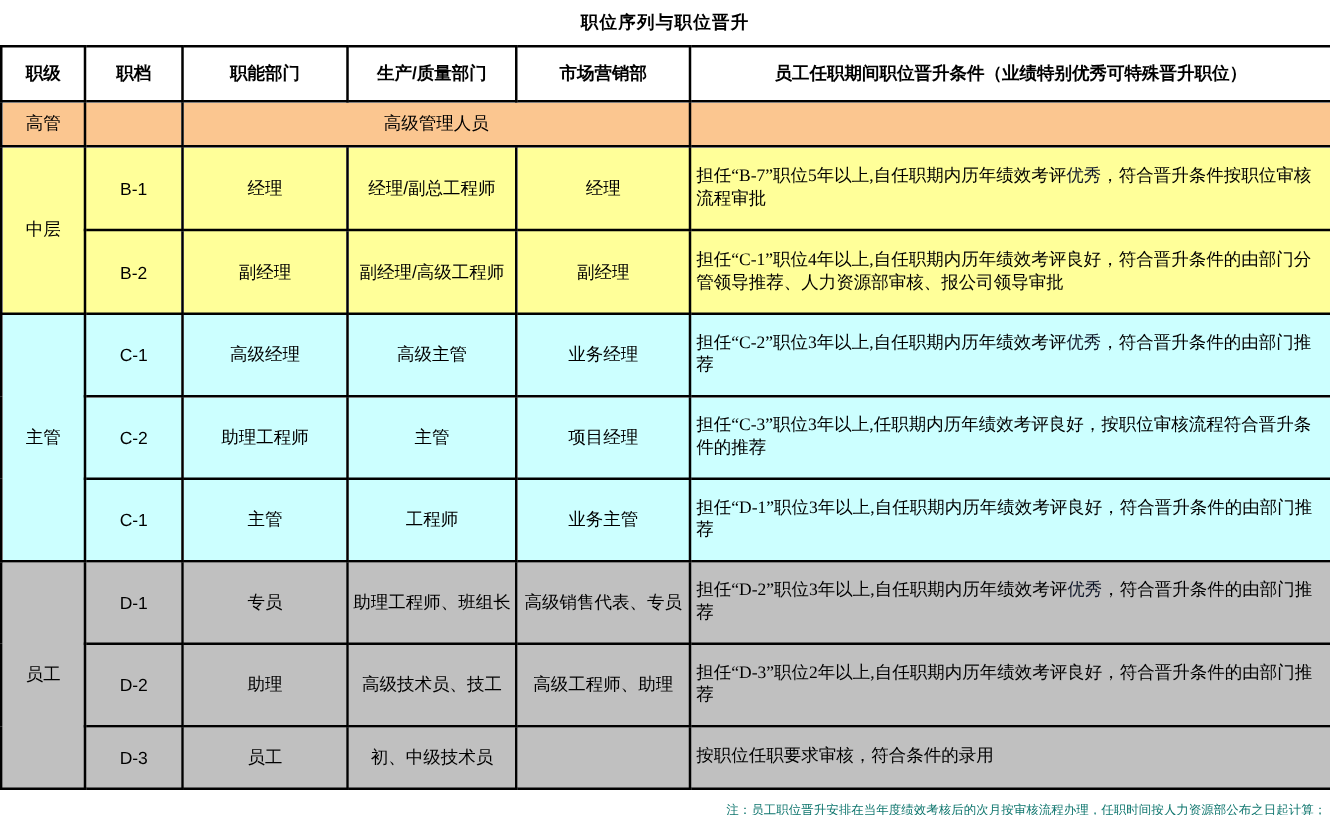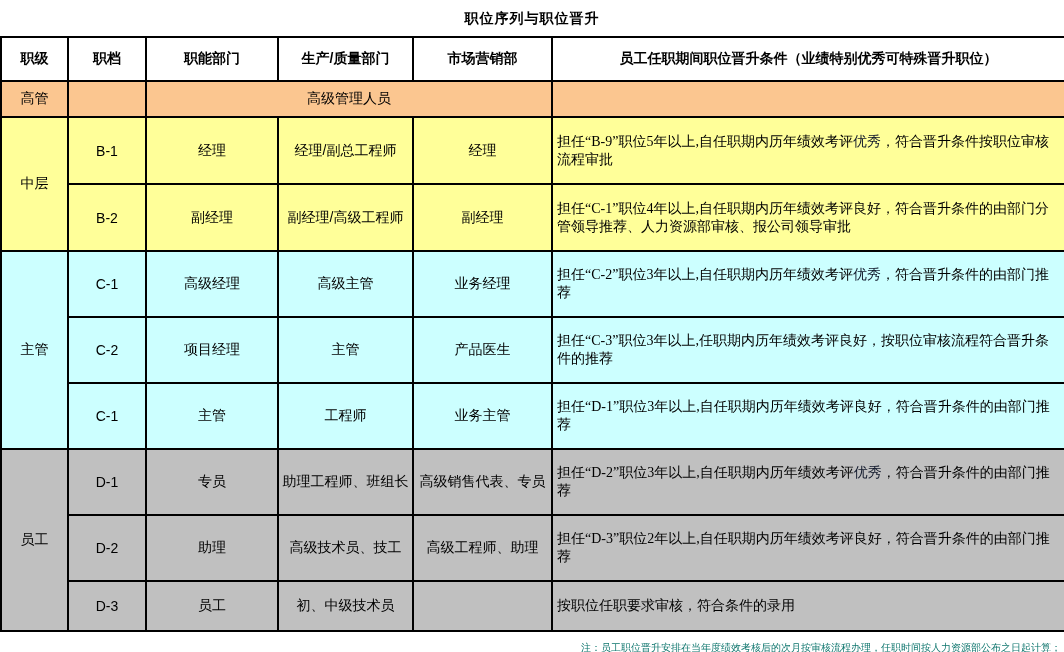--- a/index.html
+++ b/index.html
@@ -59,43 +59,43 @@
         <td class="center exec" colspan="3">高级管理人员</td>
         <td class="cond exec"><span></span><span class="hl"></span><span></span></td>
       </tr>
 
       <tr class="h-big">
         <td class="center mid" rowspan="2">中层</td>
         <td class="center mid">B-1</td>
         <td class="center mid">经理</td>
         <td class="center mid">经理/副总工程师</td>
         <td class="center mid">经理</td>
-        <td class="cond mid"><span>担任“B-9”职位5年以上,自任职期内历年绩效考评</span><span class="hl">优秀</span><span>，符合晋升条件按职位审核流程审批</span></td>
+        <td class="cond mid"><span>担任“B-7”职位5年以上,自任职期内历年绩效考评</span><span class="hl">优秀</span><span>，符合晋升条件按职位审核流程审批</span></td>
       </tr>
       <tr class="h-big">
         <td class="center mid">B-2</td>
         <td class="center mid">副经理</td>
         <td class="center mid">副经理/高级工程师</td>
         <td class="center mid">副经理</td>
         <td class="cond mid"><span>担任“C-1”职位4年以上,自任职期内历年绩效考评良好，符合晋升条件的由部门分管领导推荐、人力资源部审核、报公司领导审批</span><span class="hl"></span><span></span></td>
       </tr>
 
       <tr class="h-std">
         <td class="center sup" rowspan="3">主管</td>
         <td class="center sup">C-1</td>
         <td class="center sup">高级经理</td>
         <td class="center sup">高级主管</td>
         <td class="center sup">业务经理</td>
         <td class="cond sup"><span>担任“C-2”职位3年以上,自任职期内历年绩效考评</span><span class="hl">优秀</span><span>，符合晋升条件的由部门推荐</span></td>
       </tr>
       <tr class="h-std">
         <td class="center sup">C-2</td>
+        <td class="center sup">助理工程师</td>
+        <td class="center sup">主管</td>
         <td class="center sup">项目经理</td>
-        <td class="center sup">主管</td>
-        <td class="center sup">产品医生</td>
         <td class="cond sup"><span>担任“C-3”职位3年以上,任职期内历年绩效考评良好，按职位审核流程符合晋升条件的推荐</span><span class="hl"></span><span></span></td>
       </tr>
       <tr class="h-std">
         <td class="center sup">C-1</td>
         <td class="center sup">主管</td>
         <td class="center sup">工程师</td>
         <td class="center sup">业务主管</td>
         <td class="cond sup"><span>担任“D-1”职位3年以上,自任职期内历年绩效考评良好，符合晋升条件的由部门推荐</span><span class="hl"></span><span></span></td>
       </tr>
 

